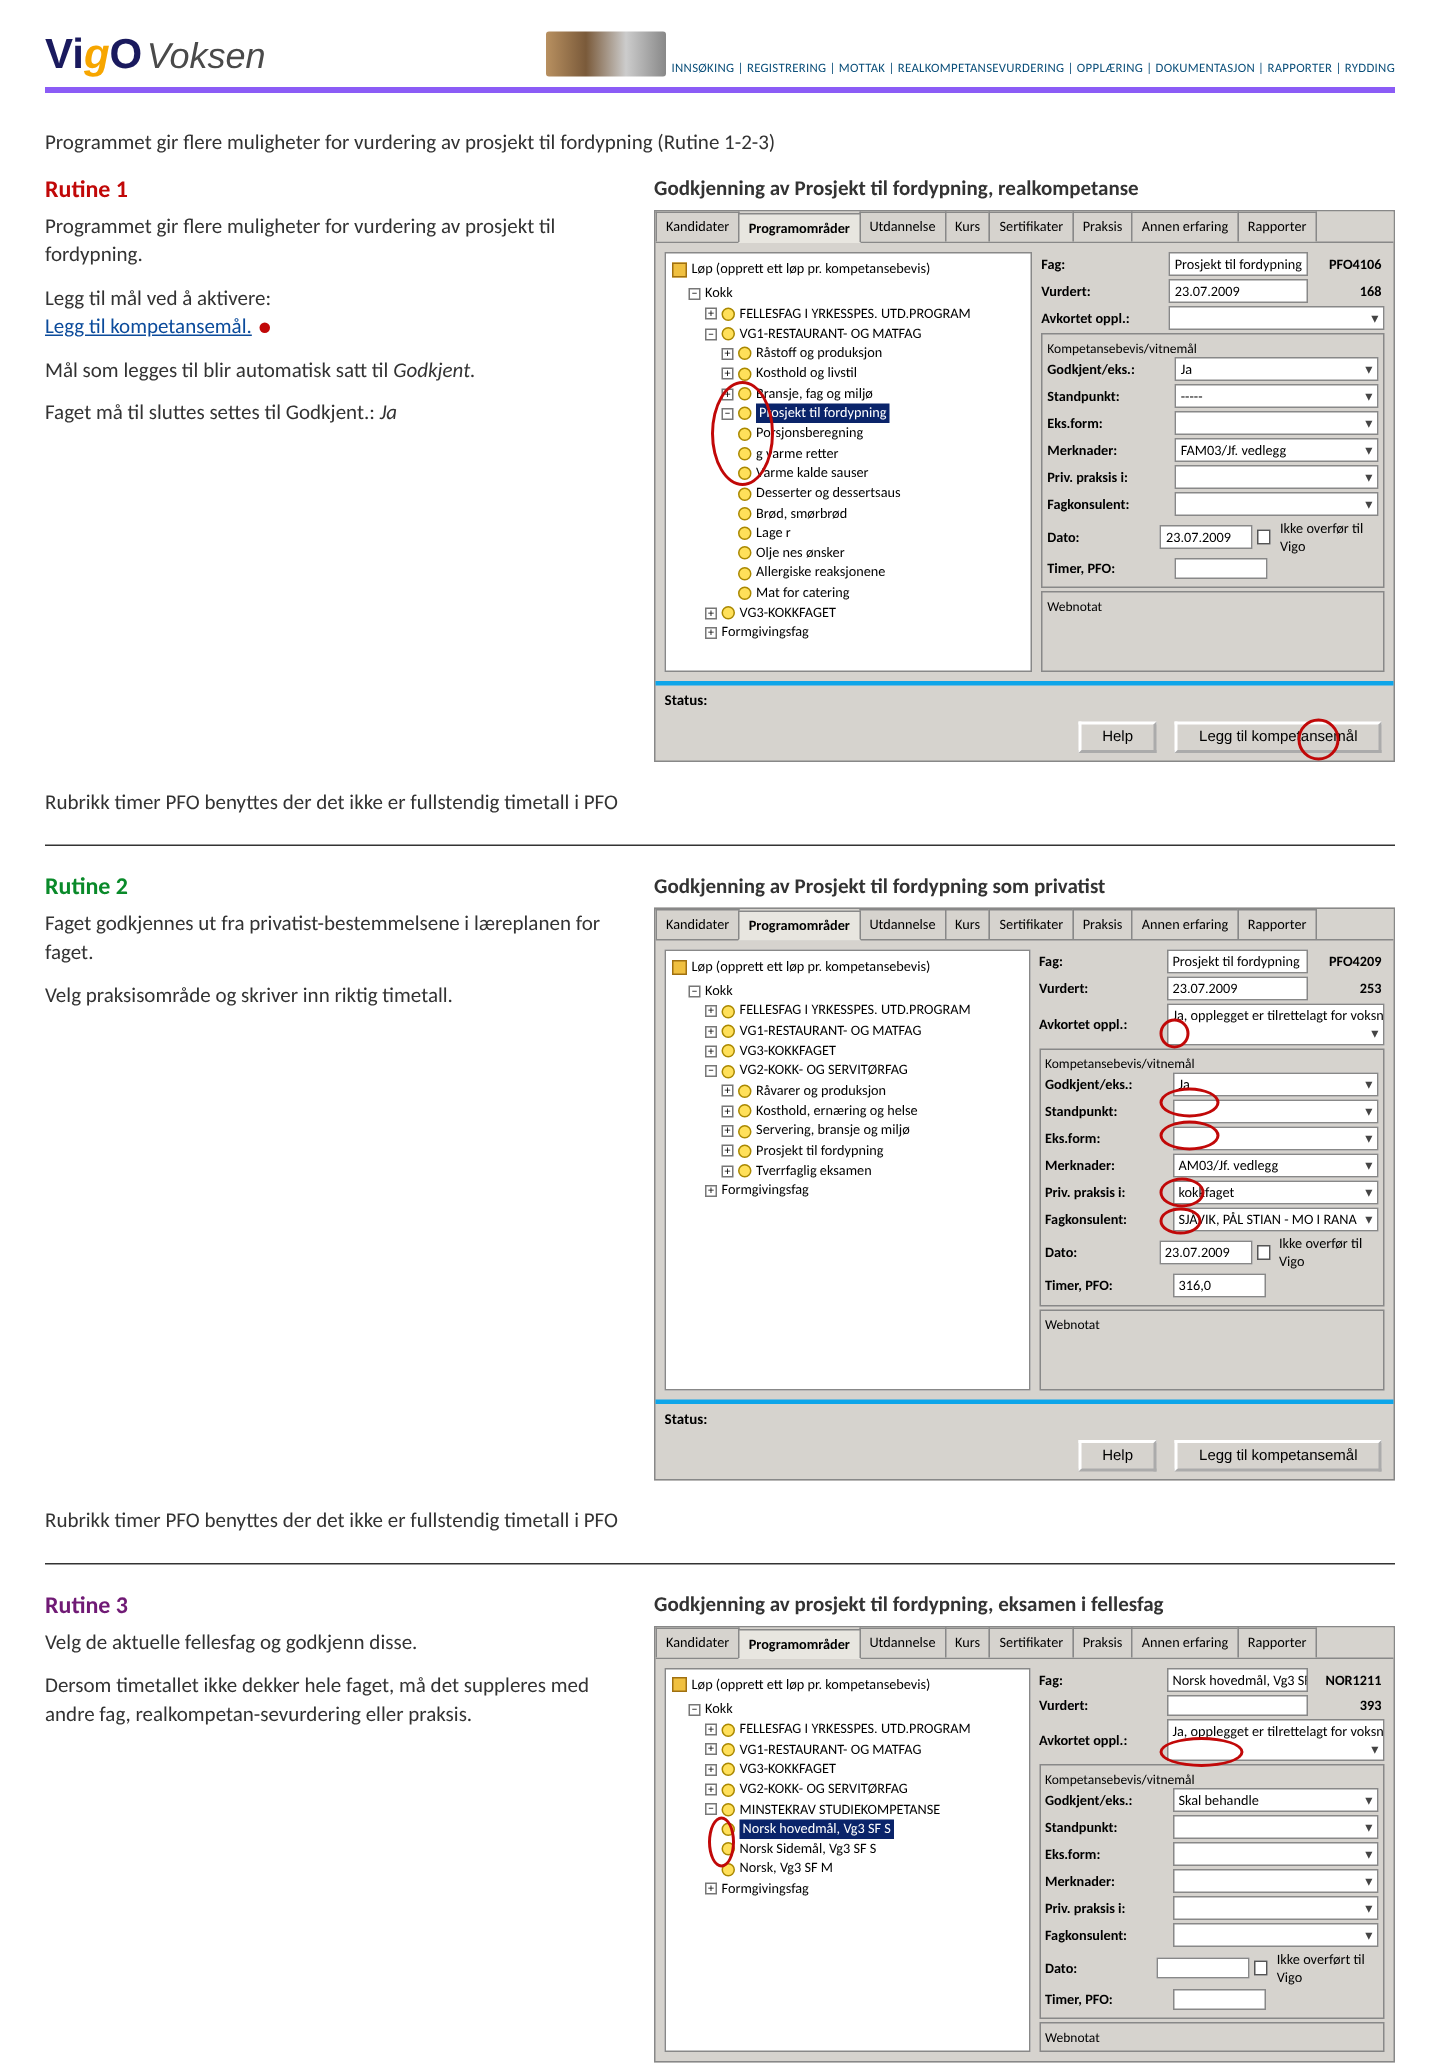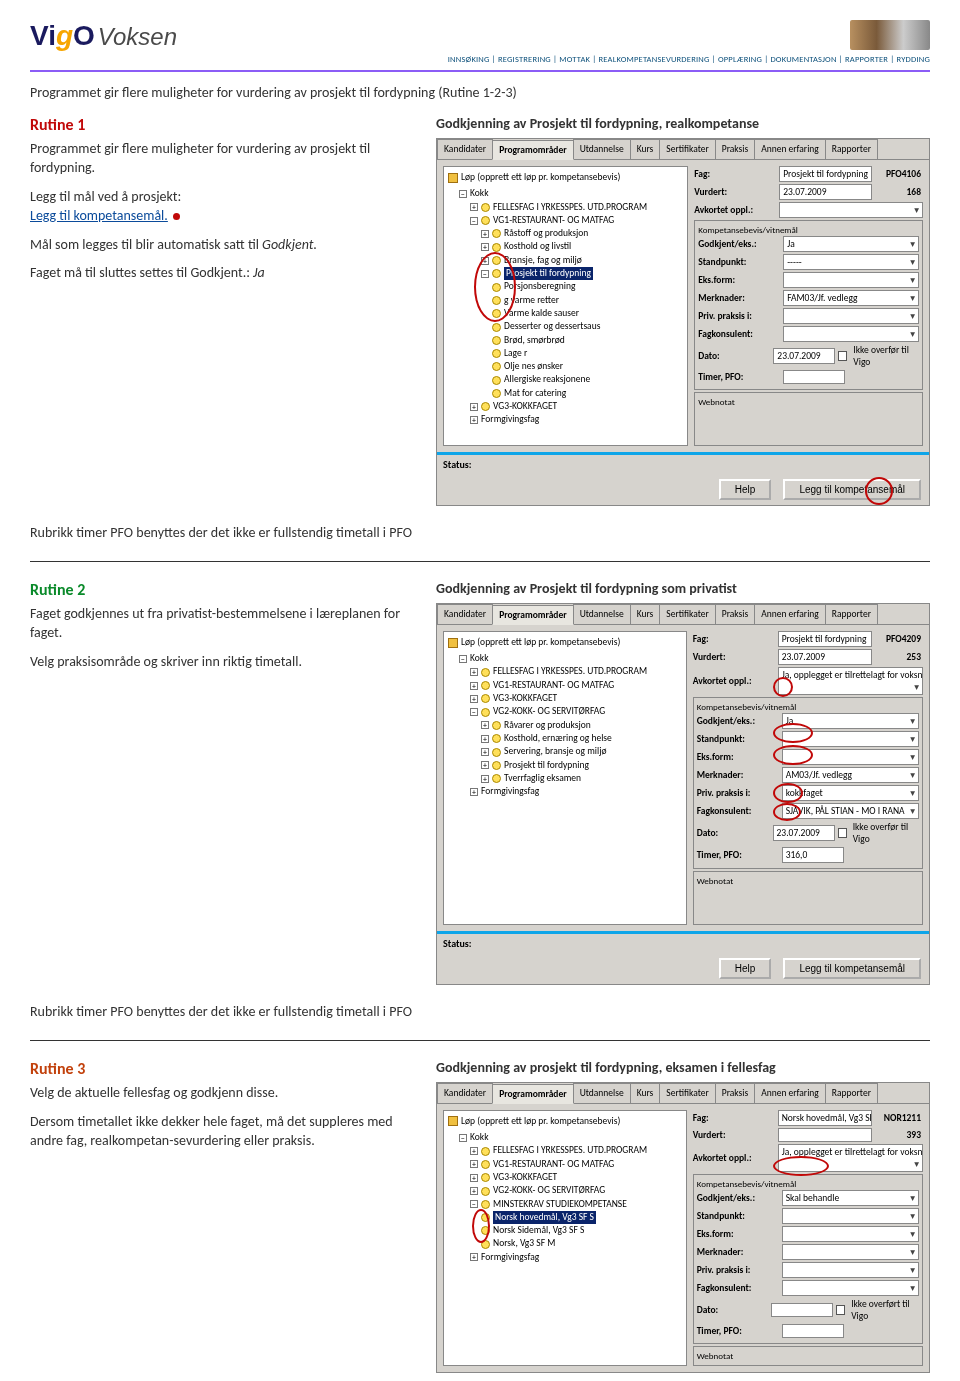--- a/index.html
+++ b/index.html
@@ -7,43 +7,44 @@
   font-family: Calibri, Arial, sans-serif;
   font-size: 13px;
   color: #333;
   background: #fff;
   width: 960px;
   margin: 0 auto;
   padding: 20px 30px 40px 30px;
 }
 .header {
   display: flex;
+  align-items: center;
   justify-content: space-between;
-  border-bottom: 2px solid #8b5cf6;
+  border-bottom: 4px solid #8b5cf6;
   padding-bottom: 6px;
-  margin-bottom: 12px;
+  margin-bottom: 24px;
 }
 .logo { font-family: Arial, sans-serif; font-weight: bold; font-size: 28px; }
 .logo .v { color: #1a1a5e; }
 .logo .i { color: #1a1a5e; }
 .logo .g { color: #f7a600; font-style: italic; }
 .logo .o { color: #1a1a5e; }
 .logo .voksen { color: #4a4a4a; font-style: italic; font-weight: normal; font-size: 24px; margin-left: 3px; }
-.header-right { display:flex; flex-direction:column; align-items:flex-end; gap:4px; }
+.header-right { display:flex; flex-direction:row; align-items:flex-end; gap:4px; }
 .avatars { width:80px; height:30px; background:linear-gradient(90deg,#b89060,#7a5a3a,#ccc,#888); border-radius:2px; }
 .breadcrumb { font-size: 8.5px; color: #0b4f7a; letter-spacing: 0.2px; }
 .intro { margin: 12px 0 14px 0; font-size: 14px; }
 .section { margin-bottom: 18px; }
 .two-col { display: flex; gap: 18px; align-items: flex-start; }
 .col-left { width: 44%; }
 .col-right { width: 56%; }
 .rutine-title { font-size: 16px; font-weight: bold; margin-bottom: 6px; }
 .rutine-1 { color: #c10808; }
 .rutine-2 { color: #0a8a2a; }
-.rutine-3 { color: #c2410c; }
+.rutine-3 { color: #701a75; }
 .sub-title { font-size: 14px; font-weight: bold; margin-bottom: 6px; }
 .para { font-size: 14px; margin-bottom: 10px; line-height: 1.35; }
 .link { color: #0b4b9b; text-decoration: underline; }
 .dot { display:inline-block; width:7px; height:7px; background:#c10808; border-radius:50%; vertical-align:middle; margin-left:2px; }
 
 
 .win {
   background:#d6d3ce; border:1px solid #888; font-size:10px; color:#000;
   width:100%;
 }
@@ -88,21 +89,21 @@
   </div>
 </div>
 
 <p class="intro">Programmet gir flere muligheter for vurdering av prosjekt til fordypning (Rutine 1-2-3)</p>
 
 <div class="two-col section">
   <div class="col-left">
     <div class="rutine-title rutine-1">Rutine 1</div>
     <p class="para">Programmet gir flere muligheter for vurdering av prosjekt til fordypning.</p>
     <p class="para">
-      <span>Legg til mål ved å prosjekt:</span><br>
+      <span>Legg til mål ved å aktivere:</span><br>
       <span class="link">Legg til kompetansemål.</span> <span class="dot"></span>
     </p>
     <p class="para">
       <span>Mål som legges til blir automatisk satt til </span><em>Godkjent.</em>
     </p>
     <p class="para">
       <span>Faget må til sluttes settes til Godkjent.: </span><em>Ja</em>
     </p>
   </div>
   <div class="col-right">

